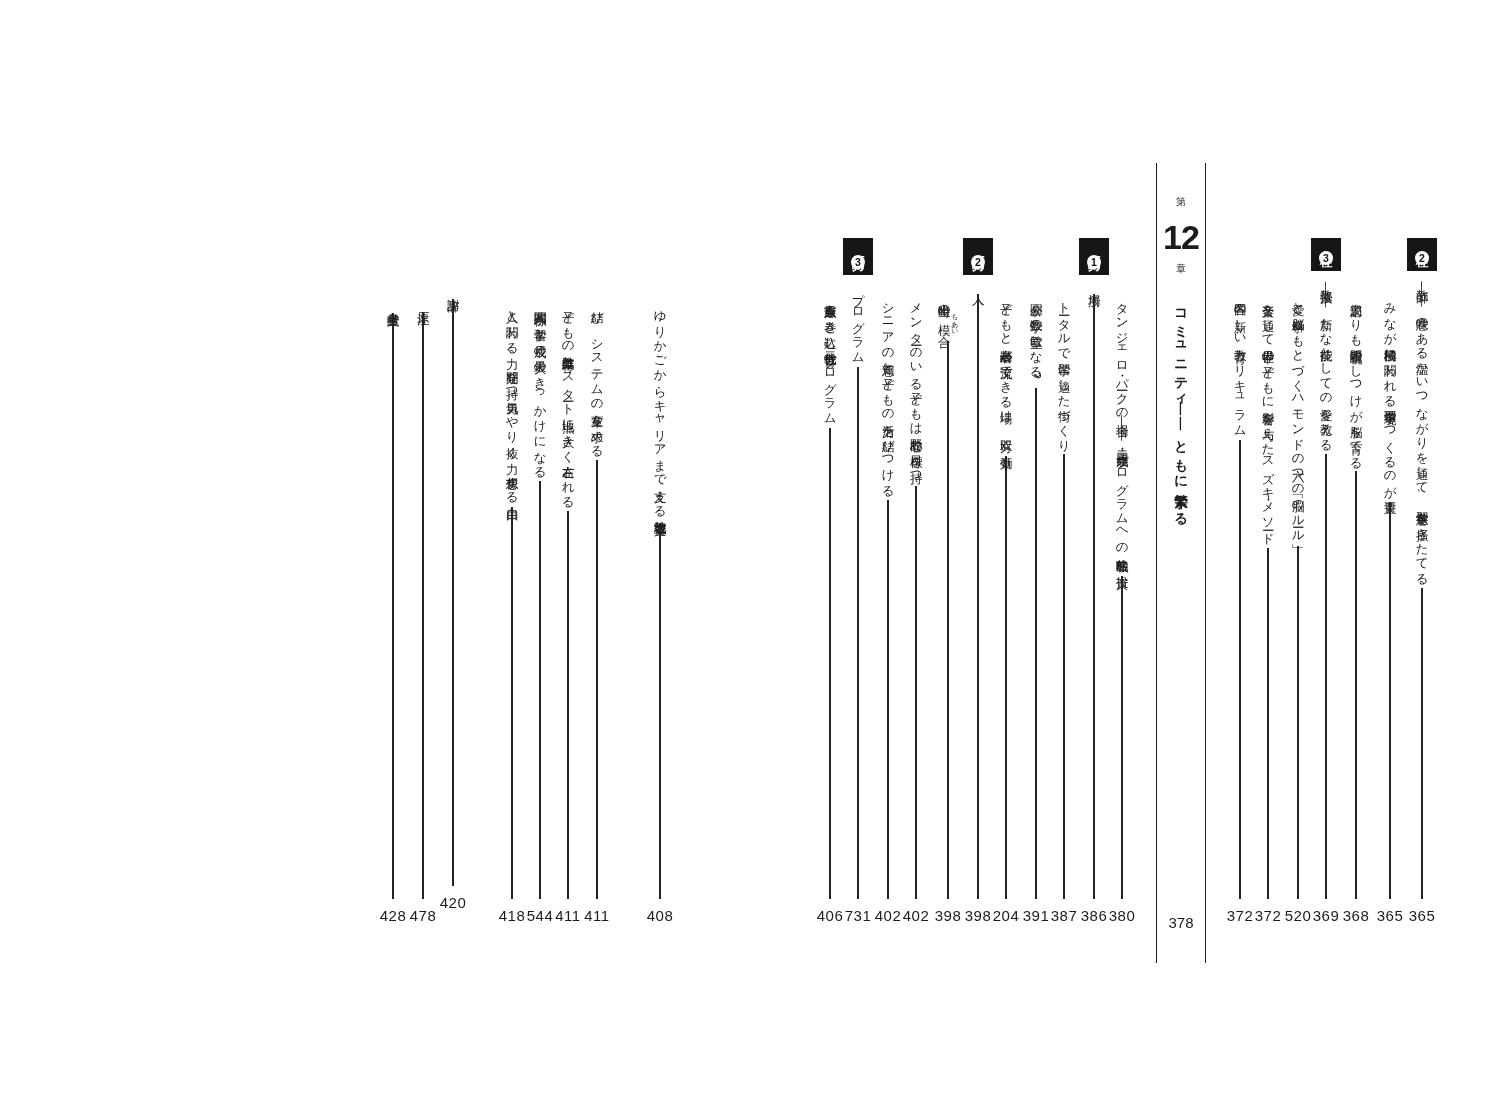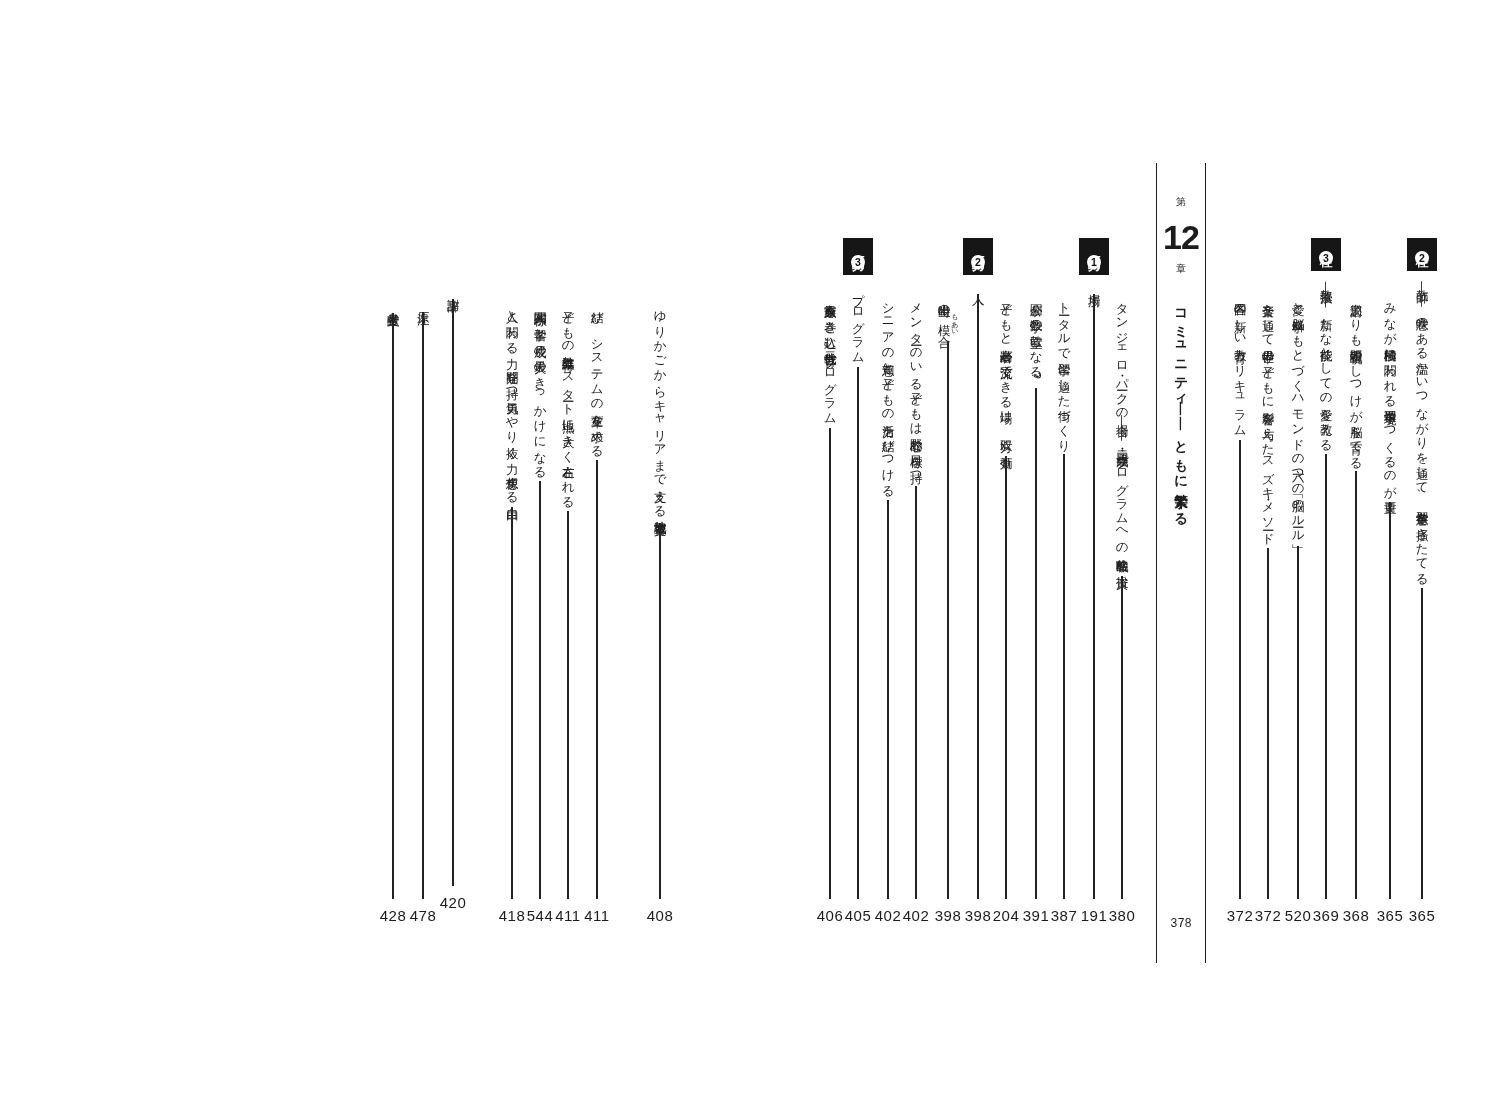--- a/index.html
+++ b/index.html
@@ -104,21 +104,21 @@
     writing-mode:vertical-rl;
     text-orientation:mixed;
     font-size:13.5px;
     letter-spacing:1.5px;
     font-weight:600;
     line-height:1;
     margin-top:24px;
     white-space:nowrap;
   }
   .ch-spacer { flex:1 1 auto; }
-  .ch-page   { font-size:12px; margin-bottom:32px;font-family:Liberation Mono, monospace; }
+  .ch-page   { font-size:15px; margin-bottom:32px; }
 </style>
 </head>
 <body>
 
 <div class="chapter">
   <div class="ch-prefix">第</div>
   <div class="ch-num">12</div>
   <div class="ch-suffix">章</div>
   <div class="ch-title">コミュニティ——ともに繁栄する</div>
   <div class="ch-spacer"></div>
@@ -174,21 +174,21 @@
       <div class="leader"></div>
       <div class="page">380</div>
     </div>
     <div class="entry" style="left: 1079px; top: 238px; height: 687px;">
       <div class="badge">
         <span class="badge-label">原動力</span>
         <span class="circ">1</span>
       </div>
       <div class="title">場所</div>
       <div class="leader"></div>
-      <div class="page">191</div>
+      <div class="page">386</div>
     </div>
     <div class="entry" style="left: 1049px; top: 294px; height: 631px;">
       <div class="title">トータルで学習に適した街づくり</div>
       <div class="leader"></div>
       <div class="page">387</div>
     </div>
     <div class="entry" style="left: 1021px; top: 294px; height: 631px;">
       <div class="title">公園が数学の教室になる?</div>
       <div class="leader"></div>
       <div class="page">391</div>
@@ -222,21 +222,21 @@
       <div class="leader"></div>
       <div class="page">402</div>
     </div>
     <div class="entry" style="left: 843px; top: 238px; height: 687px;">
       <div class="badge">
         <span class="badge-label">原動力</span>
         <span class="circ">3</span>
       </div>
       <div class="title">プログラム</div>
       <div class="leader"></div>
-      <div class="page">405</div>
+      <div class="page">731</div>
     </div>
     <div class="entry" style="left: 815px; top: 294px; height: 631px;">
       <div class="title">家族全員を巻き込む二世代教育プログラム</div>
       <div class="leader"></div>
       <div class="page">406</div>
     </div>
     <div class="entry" style="left: 645px; top: 302px; height: 623px;">
       <div class="title">ゆりかごからキャリアまで支える地域教育変革</div>
       <div class="leader"></div>
       <div class="page">408</div>

